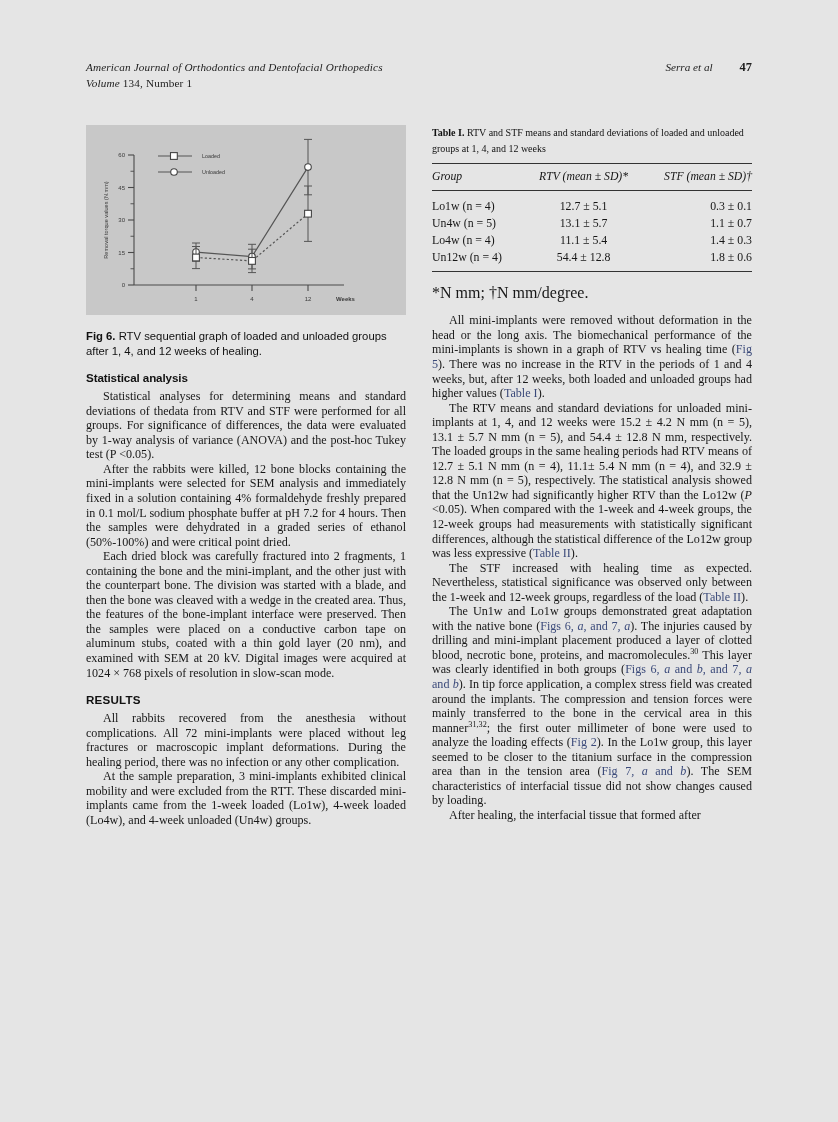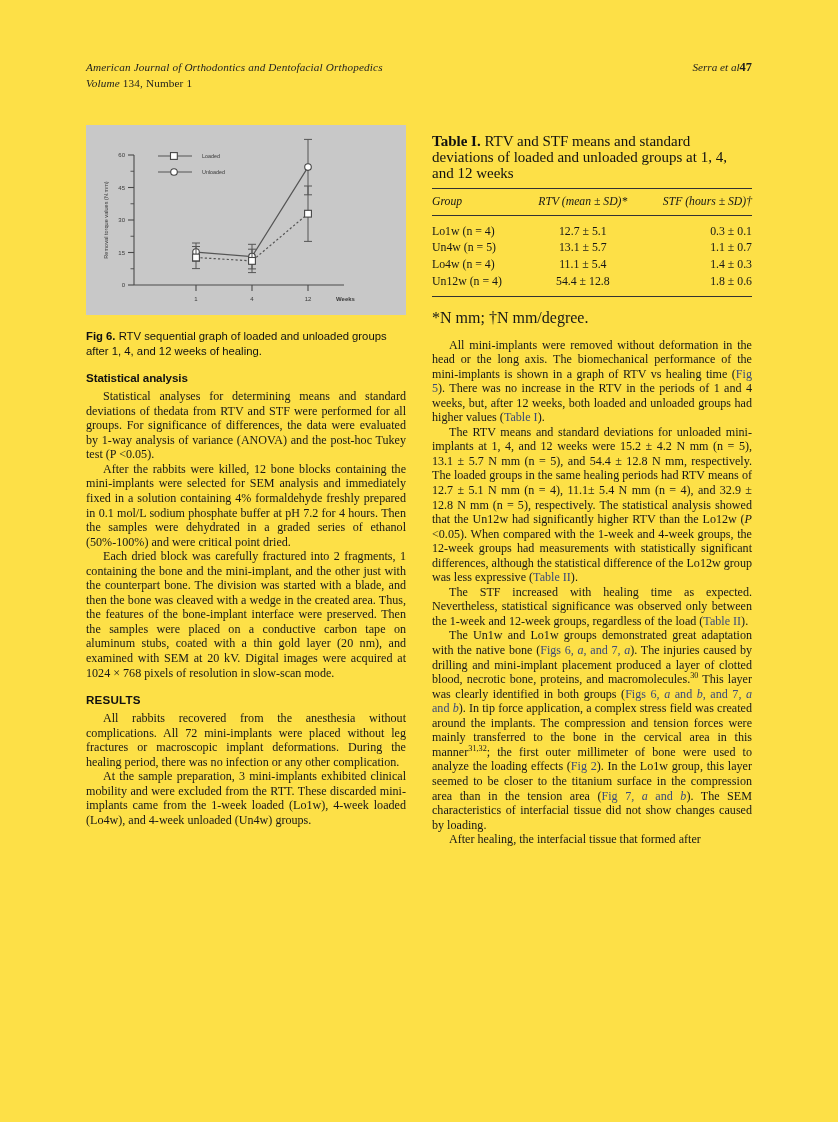--- a/index.html
+++ b/index.html
@@ -12,21 +12,21 @@
     height: 1122px;
     position: relative;
     font-family: "Liberation Serif", serif;
     color: #1a1a1a;
     overflow: hidden;
   }
 
   .page {
     position: absolute;
     inset: 0;
-    background: #fde047;
+    background: #e5e5e5;
   }
 
   
   .running-head {
     position: absolute;
     left: 86px;
     top: 60px;
     width: 666px;
     display: flex;
     justify-content: space-between;
@@ -45,21 +45,21 @@
     font-size: 11.2px;
     line-height: 15.5px;
     white-space: nowrap;
     color: #1d1d1d;
   }
   .rh-right .authors { font-style: italic; }
   .rh-right .pageno {
     font-weight: bold;
     font-style: normal;
     font-size: 12.4px;
-    margin-left: 0;
+    margin-left: 27px;
   }
 
   
   .col {
     position: absolute;
     width: 320px;
     top: 125px;
   }
   .col-left  { left: 86px; }
   .col-right { left: 432px; }
@@ -104,24 +104,24 @@
     font-family: "Liberation Sans", sans-serif;
     font-size: 11.3px;
     line-height: 14.6px;
     color: #111;
     text-align: left;
   }
   .fig-caption .lab { font-weight: bold; }
 
   
   .table-title {
-    font-size: 15px;
+    font-size: 10px;
     line-height: 16.2px;
     color: #111;
-    margin: 8px 0 6px 0;
+    margin: 0 0 6px 0;
   }
   .table-title .lab { font-weight: bold; }
 
   table.data {
     width: 100%;
     border-collapse: collapse;
     font-size: 11.6px;
     color: #161616;
   }
   table.data thead th {
@@ -286,21 +286,21 @@
     <div class="table-title">
       <span class="lab">Table I.</span>
       <span>RTV and STF means and standard deviations of loaded and unloaded groups at 1, 4, and 12 weeks</span>
     </div>
 
     <table class="data">
       <thead>
         <tr>
           <th class="c1">Group</th>
           <th class="c2">RTV (mean ± SD)*</th>
-          <th class="c3">STF (hours ± SD)†</th>
+          <th class="c3">STF (mean ± SD)†</th>
         </tr>
       </thead>
       <tbody>
         <tr>
           <td class="c1">Lo1w (n = 4)</td>
           <td class="c2">12.7 ± 5.1</td>
           <td class="c3">0.3 ± 0.1</td>
         </tr>
         <tr>
           <td class="c1">Un4w (n = 5)</td>

